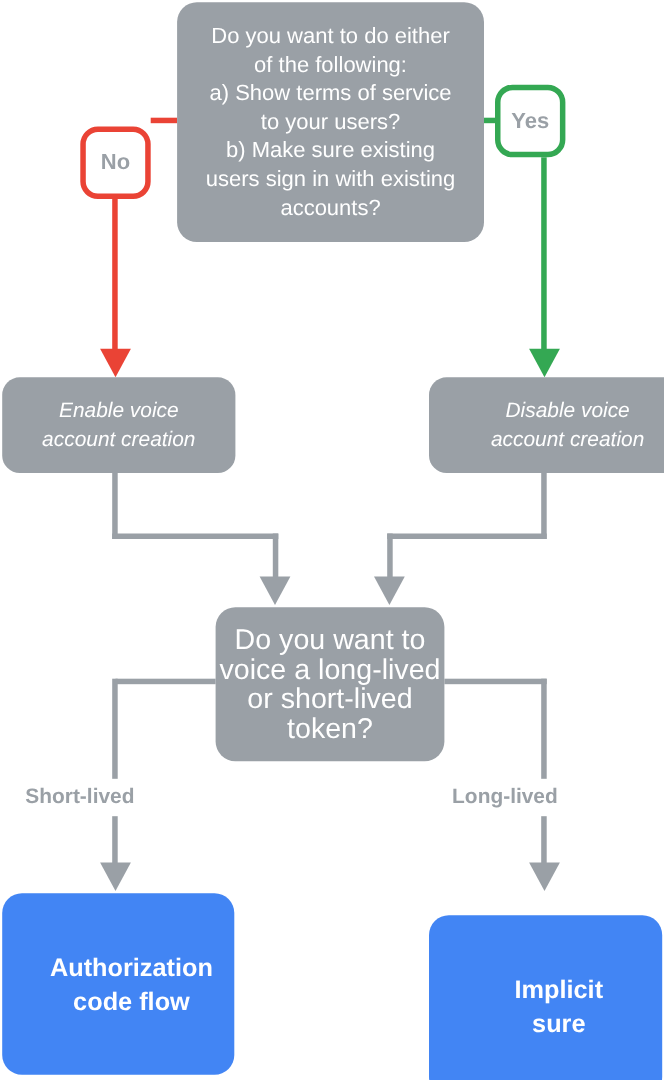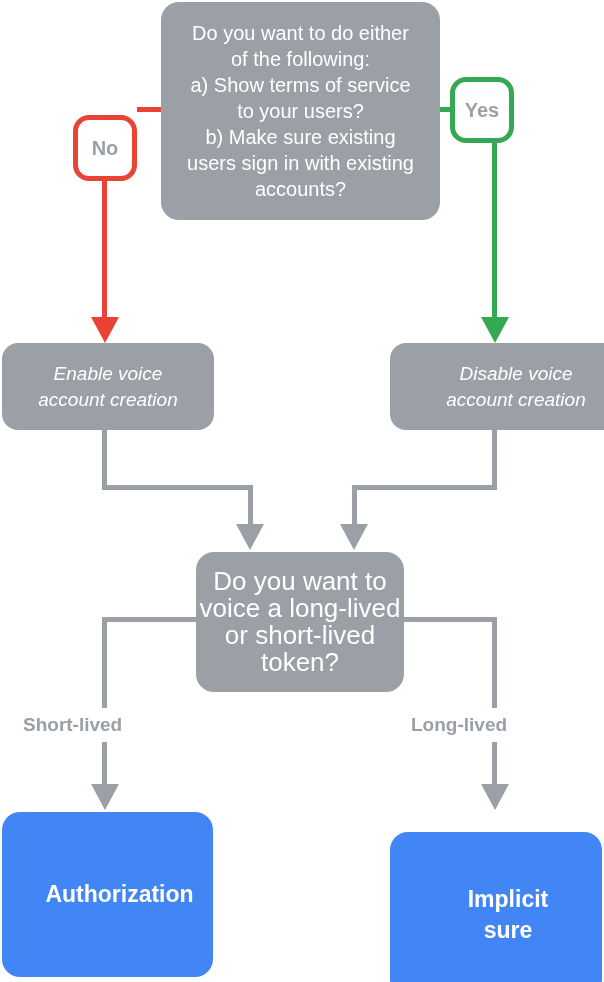--- a/index.html
+++ b/index.html
@@ -135,19 +135,20 @@
 
   <div class="branch-label lbl-short">
     <span>Short-lived</span>
   </div>
   <div class="branch-label lbl-long">
     <span>Long-lived</span>
   </div>
 
   <div class="node blue final final-left">
     <div>Authorization</div>
+    <div>code flow</div>
   </div>
   <div class="node blue final final-right">
     <div>Implicit</div>
     <div>sure</div>
   </div>
 
 </div>
 
 </body></html>

